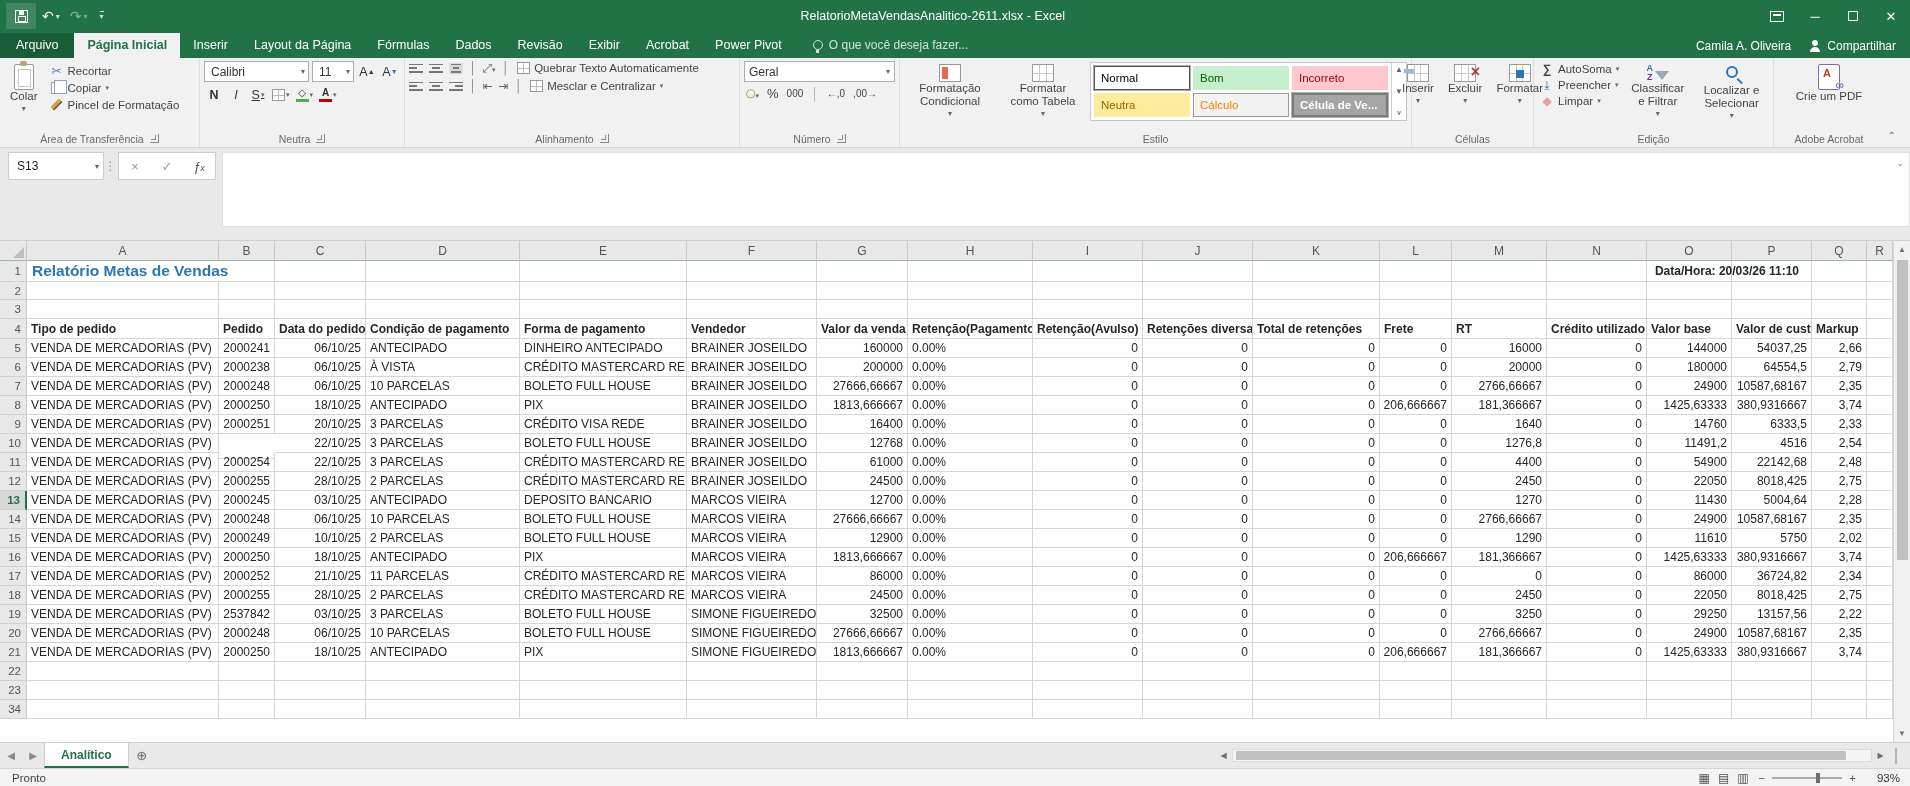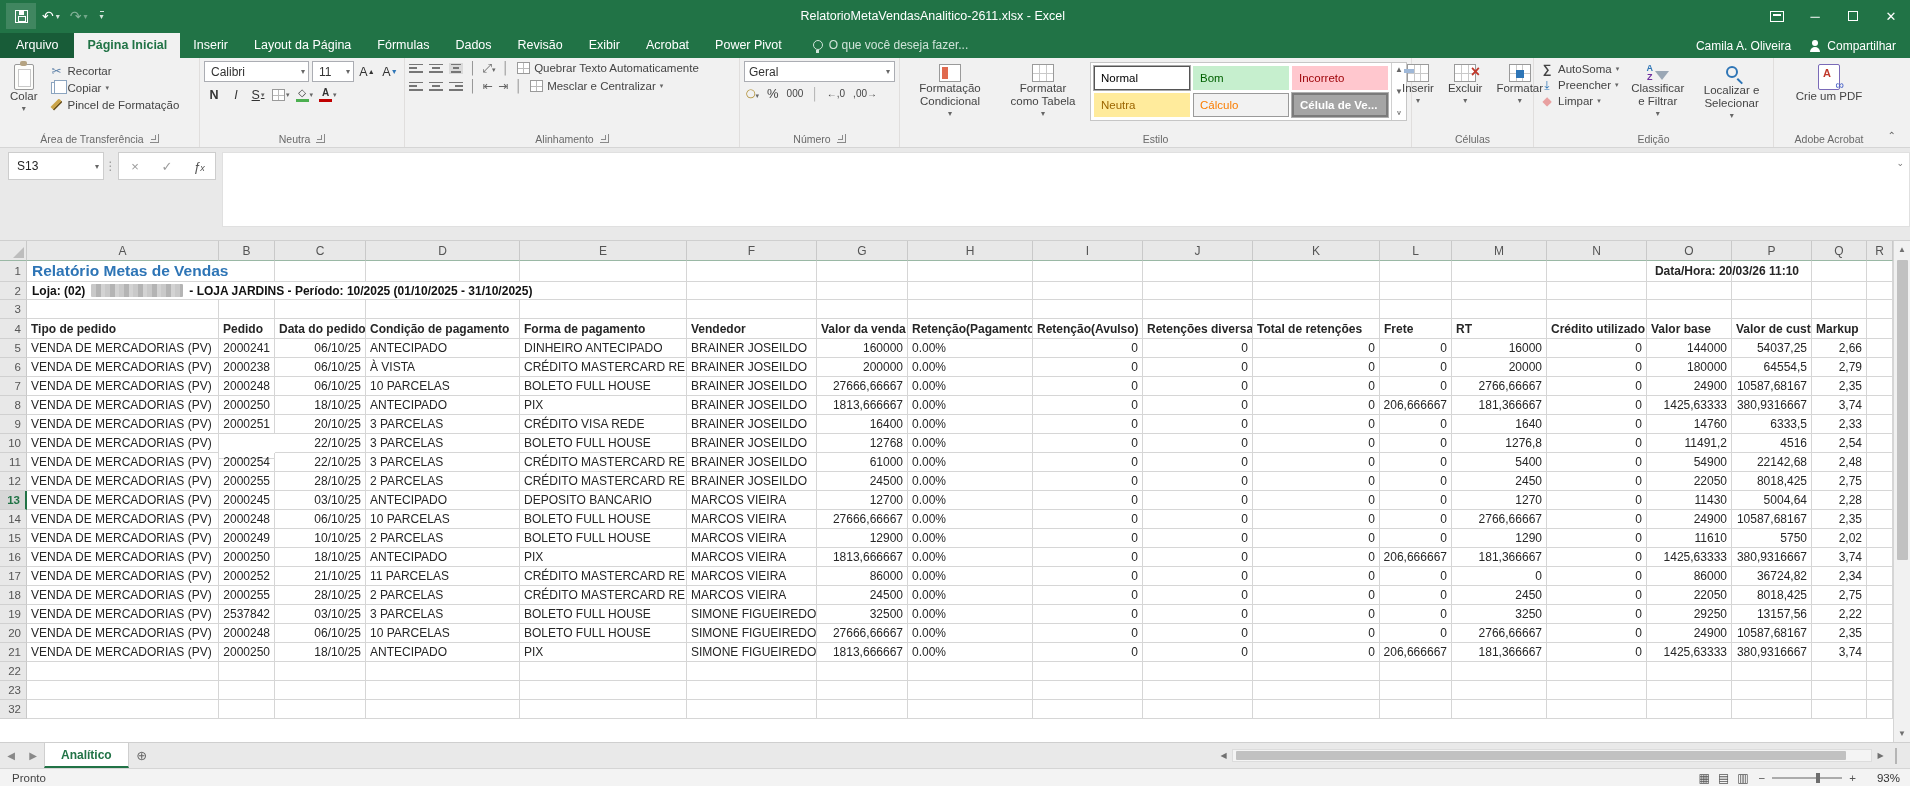--- a/index.html
+++ b/index.html
@@ -563,21 +563,20 @@
             <div class="gcell" style="width: 110px;"></div>
             <div class="gcell" style="width: 110px;"></div>
             <div class="gcell" style="width: 127px;"></div>
             <div class="gcell" style="width: 72px;"></div>
             <div class="gcell" style="width: 95px;"></div>
             <div class="gcell" style="width: 100px;"></div>
             <div class="gcell" style="width: 85px;"></div>
             <div class="gcell" style="width: 80px;"></div>
             <div class="gcell" style="width: 55px;"></div>
             <div class="gcell" style="width: 26px;"></div>
-            <div class="ovl store">Loja: (02)<span class="redact"></span>- LOJA JARDINS - Período: 10/2025 (01/10/2025 - 31/10/2025)</div>
           </div>
           <div class="grow" style="height: 19px;">
             <div class="rowhdr">3</div>
             <div class="gcell" style="width: 192px;"></div>
             <div class="gcell" style="width: 56px;"></div>
             <div class="gcell" style="width: 91px;"></div>
             <div class="gcell" style="width: 154px;"></div>
             <div class="gcell" style="width: 167px;"></div>
             <div class="gcell" style="width: 130px;"></div>
             <div class="gcell" style="width: 91px;"></div>
@@ -747,21 +746,21 @@
             <div class="gcell num" style="width: 91px;">22/10/25</div>
             <div class="gcell" style="width: 154px;">3 PARCELAS</div>
             <div class="gcell" style="width: 167px;">CRÉDITO MASTERCARD REDE</div>
             <div class="gcell" style="width: 130px;">BRAINER JOSEILDO</div>
             <div class="gcell num" style="width: 91px;">61000</div>
             <div class="gcell" style="width: 125px;">0.00%</div>
             <div class="gcell num" style="width: 110px;">0</div>
             <div class="gcell num" style="width: 110px;">0</div>
             <div class="gcell num" style="width: 127px;">0</div>
             <div class="gcell num" style="width: 72px;">0</div>
-            <div class="gcell num" style="width: 95px;">5400</div>
+            <div class="gcell num" style="width: 95px;">4400</div>
             <div class="gcell num" style="width: 100px;">0</div>
             <div class="gcell num" style="width: 85px;">54900</div>
             <div class="gcell num" style="width: 80px;">22142,68</div>
             <div class="gcell num" style="width: 55px;">2,48</div>
             <div class="gcell" style="width: 26px;"></div>
           </div>
           <div class="grow" style="height: 19px;">
             <div class="rowhdr">12</div>
             <div class="gcell" style="width: 192px;">VENDA DE MERCADORIAS (PV)</div>
             <div class="gcell num" style="width: 56px;">2000255</div>
@@ -1007,21 +1006,21 @@
             <div class="gcell" style="width: 127px;"></div>
             <div class="gcell" style="width: 72px;"></div>
             <div class="gcell" style="width: 95px;"></div>
             <div class="gcell" style="width: 100px;"></div>
             <div class="gcell" style="width: 85px;"></div>
             <div class="gcell" style="width: 80px;"></div>
             <div class="gcell" style="width: 55px;"></div>
             <div class="gcell" style="width: 26px;"></div>
           </div>
           <div class="grow" style="height: 19px;">
-            <div class="rowhdr">32</div>
+            <div class="rowhdr">34</div>
             <div class="gcell" style="width: 192px;"></div>
             <div class="gcell" style="width: 56px;"></div>
             <div class="gcell" style="width: 91px;"></div>
             <div class="gcell" style="width: 154px;"></div>
             <div class="gcell" style="width: 167px;"></div>
             <div class="gcell" style="width: 130px;"></div>
             <div class="gcell" style="width: 91px;"></div>
             <div class="gcell" style="width: 125px;"></div>
             <div class="gcell" style="width: 110px;"></div>
             <div class="gcell" style="width: 110px;"></div>

